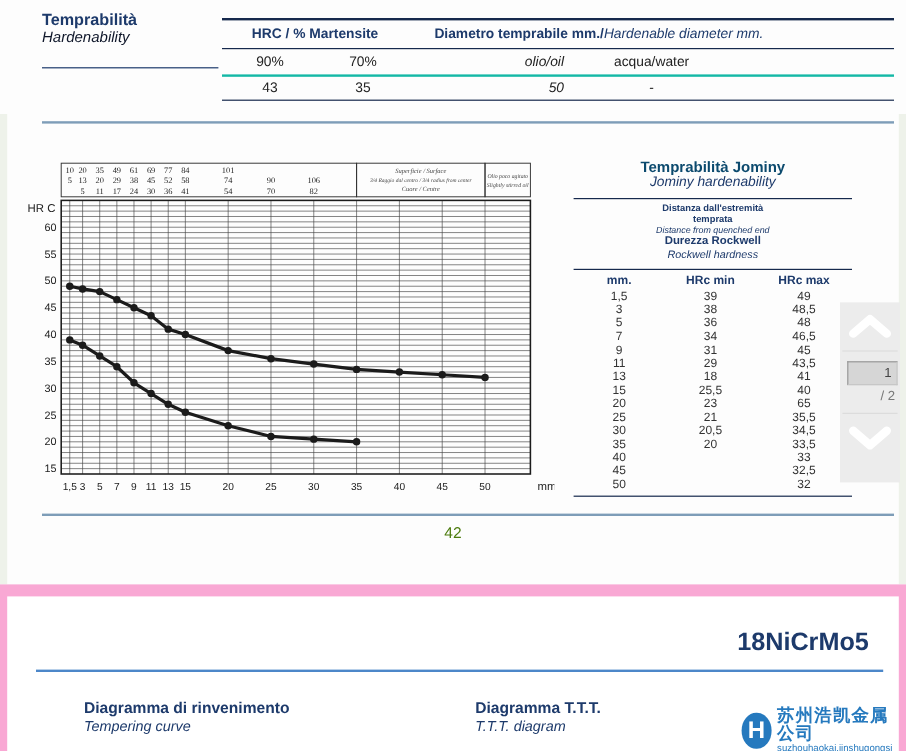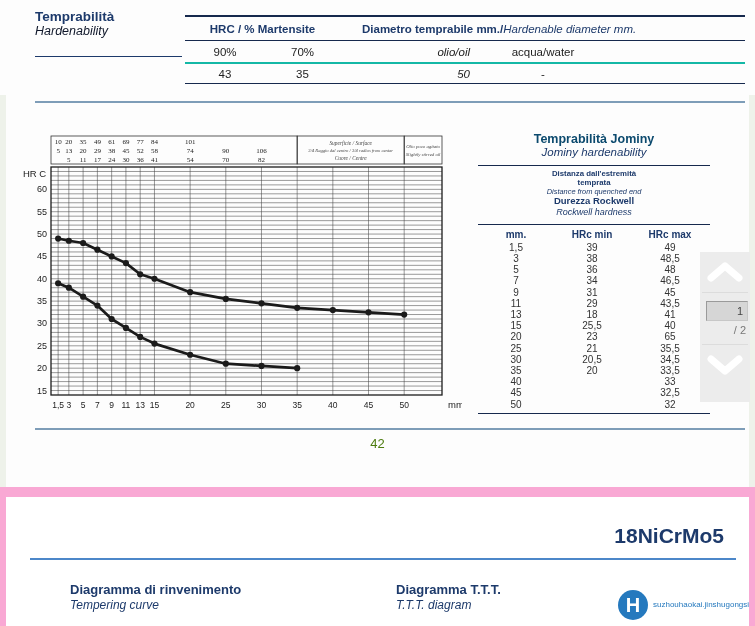--- a/index.html
+++ b/index.html
@@ -413,17 +413,18 @@
       <div class="b">Diagramma di rinvenimento</div>
       <div class="i">Tempering curve</div>
     </div>
     <div class="foot-block" id="foot-mid">
       <div class="b">Diagramma T.T.T.</div>
       <div class="i">T.T.T. diagram</div>
     </div>
     <div id="logo">
       <div id="logo-mark">H</div>
       <div id="logo-text">
+        <div class="cn">苏州浩凯金属公司</div>
         <div class="en">suzhouhaokai.jinshugongsi</div>
       </div>
     </div>
   </div>
 </div>
 
 </body></html>

